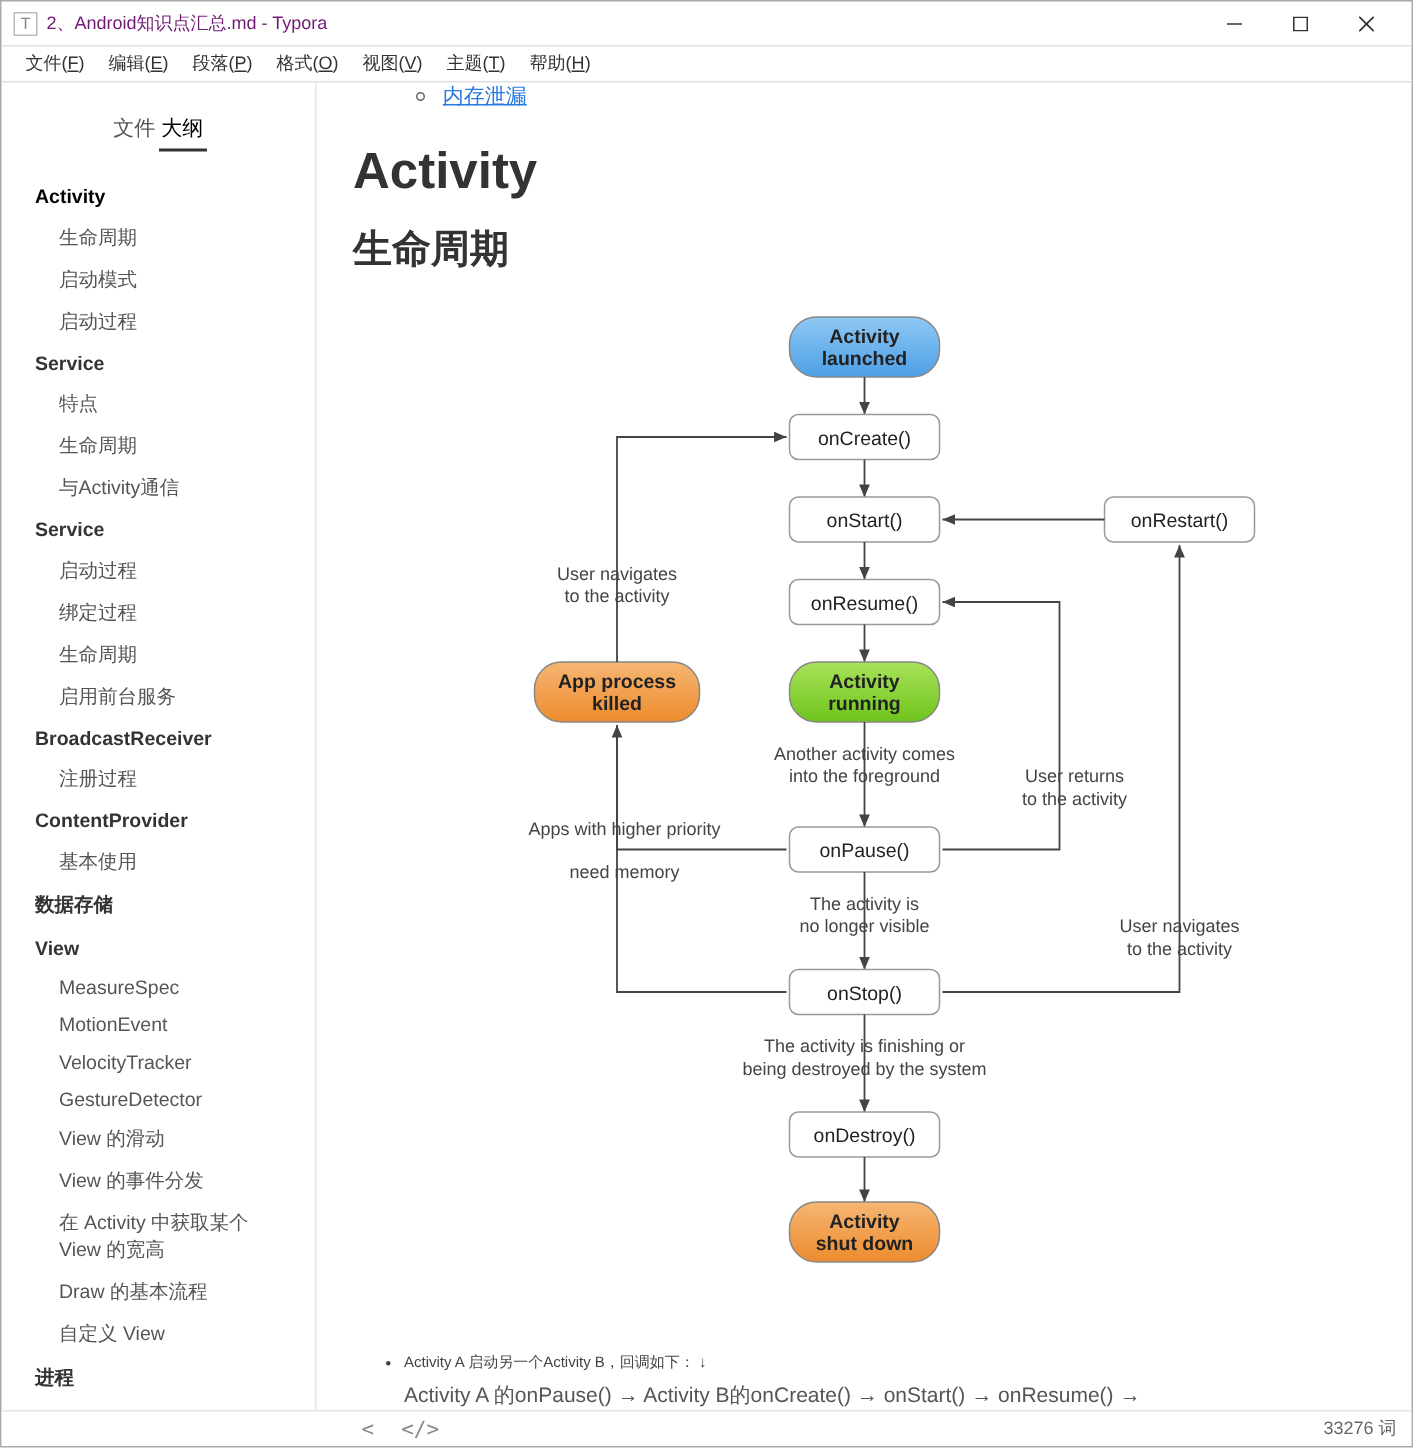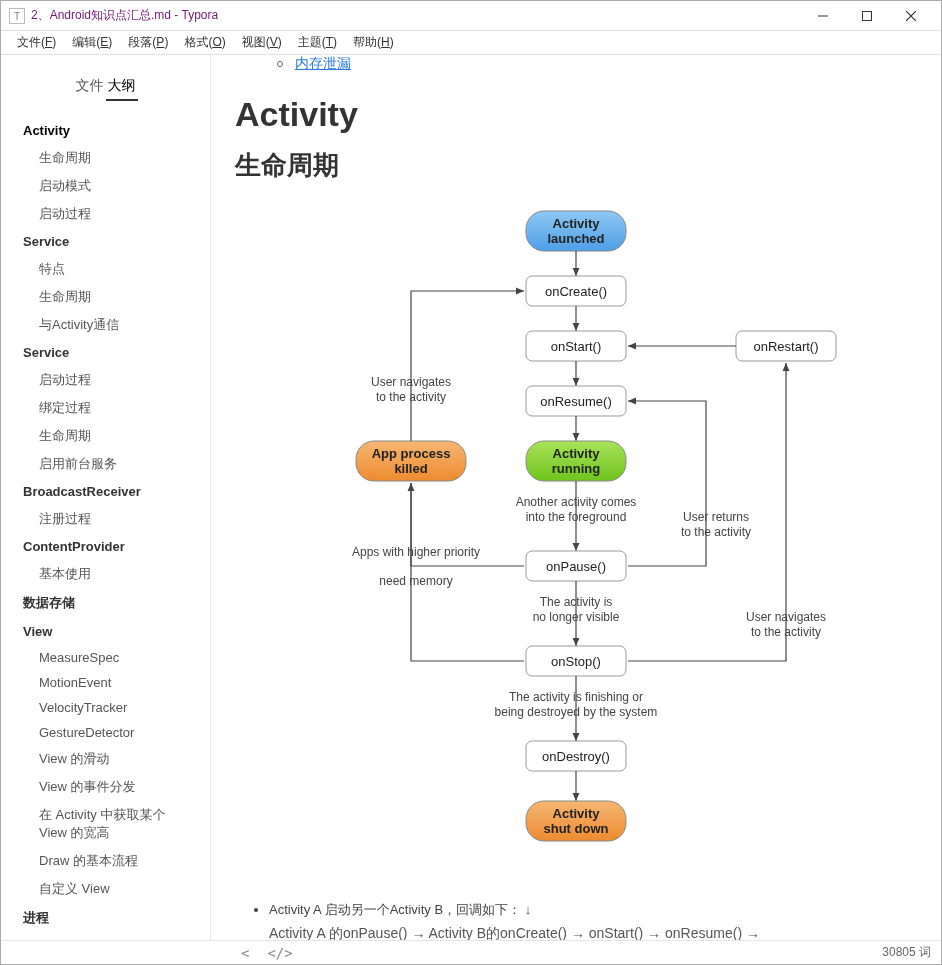--- a/index.html
+++ b/index.html
@@ -23,21 +23,21 @@
 .outline .h2{padding:5px 22px 5px 38px;cursor:pointer}
 .content{flex:1;overflow:hidden;position:relative}
 .doc{padding:0 24px 40px 24px;height:100%;overflow-y:auto}
 .toclink{margin-left:42px;font-size:14px}
 .toclink .bullet{display:inline-block;width:6px;height:6px;border:1px solid #666;border-radius:50%;margin-right:8px;vertical-align:middle}
 .toclink a{color:#2a7ae2;}
 h1.hh{font-size:34px;font-weight:700;color:#333;margin:22px 0 8px 0}
 h2.hh{font-size:26px;font-weight:700;color:#333;margin:14px 0 18px 0}
 .diagram{display:flex;justify-content:center;margin:8px 0 20px 0}
 .diagram svg{max-width:100%}
-.bodylist{padding-left:34px;font-size:13px;color:#444}
+.bodylist{padding-left:34px;font-size:10px;color:#444}
 .bodylist li{margin:6px 0}
 .subline{padding-left:34px;font-size:14px;color:#555;margin-top:4px}
 .statusbar{position:absolute;bottom:0;left:0;right:0;height:24px;border-top:1px solid #e6e6e6;display:flex;align-items:center;padding:0 10px;font-size:12px;color:#666;background:#fff}
 .statusbar .sbleft{display:flex;gap:18px;align-items:center;margin-left:230px}
 .statusbar .sbright{margin-left:auto}
 .chev{font-family:Consolas,monospace;font-size:14px;color:#888}
 
 .node-rect{fill:#fff;stroke:#999;stroke-width:1;rx:6;ry:6}
 .node-text{font-family:Helvetica,Arial,sans-serif;font-size:13px;fill:#222;text-anchor:middle}
 .node-text.bold{font-weight:bold}
@@ -230,14 +230,14 @@
       <div class="subline">Activity A 的onPause()  → Activity B的onCreate()  → onStart()  → onResume()  →</div>
     </div>
   </div>
 </div>
 
 <div class="statusbar">
   <div class="sbleft">
     <span class="chev">&lt;</span>
     <span class="chev">&lt;/&gt;</span>
   </div>
-  <div class="sbright">30805 词</div>
+  <div class="sbright">33276 词</div>
 </div>
 
 </body></html>

